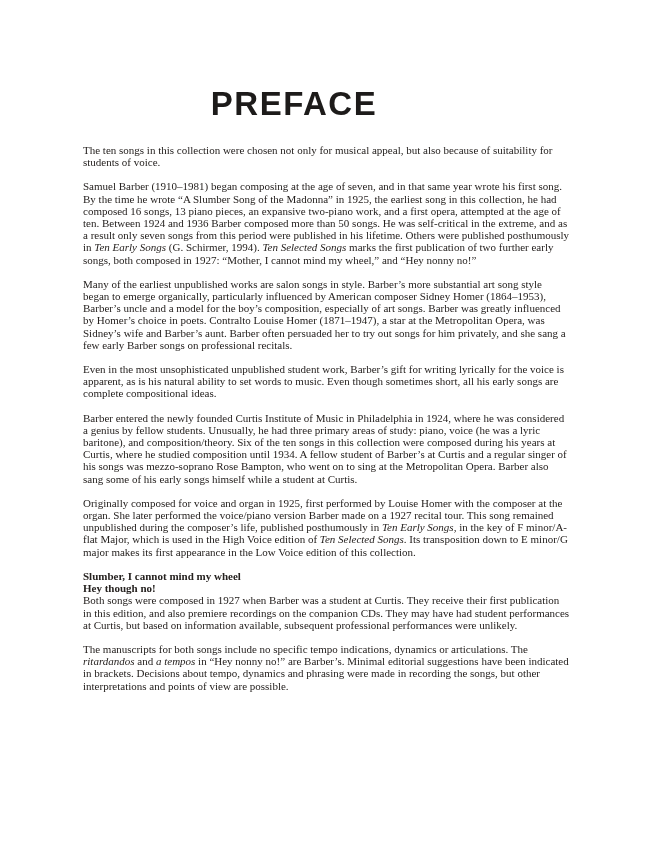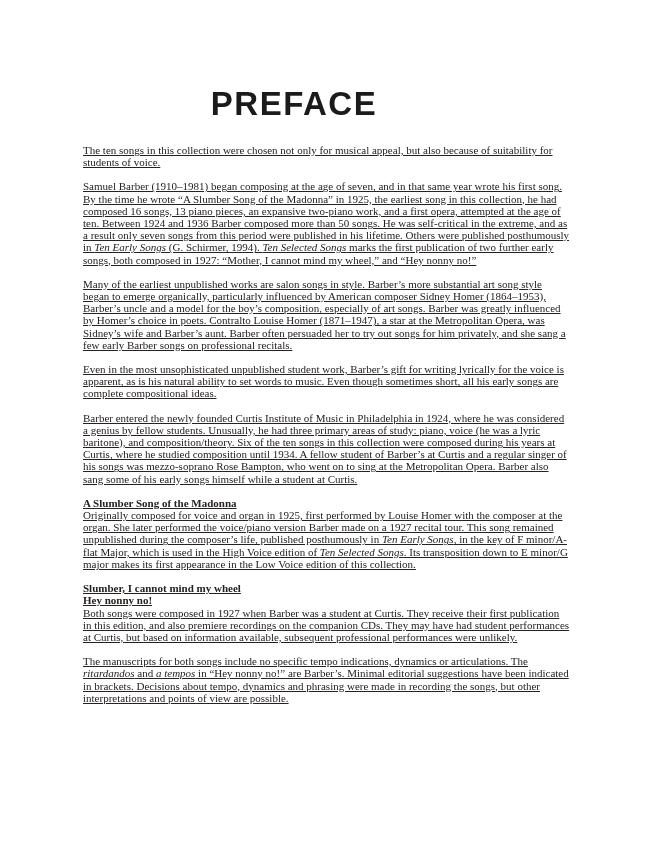--- a/index.html
+++ b/index.html
@@ -33,21 +33,20 @@
   }
   .body-text {
     width: 487px;
     margin: 24px 0 0 83px;
     font-size: 11px;
     line-height: 12.2px;
     text-align: left;
   }
   .body-text p {
     margin: 0 0 12px 0;
-    text-decoration: underline;
   }
   .body-text p.hd {
     margin: 0;
     font-weight: 700;
   }
   .i { font-style: italic; }
   .run { }
 </style>
 </head>
 <body>
@@ -60,25 +59,24 @@
     <p><span class="run">The ten songs in this collection were chosen not only for musical appeal, but also because of suitability for students of voice.</span></p>
 
     <p><span class="run">Samuel Barber (1910–1981) began composing at the age of seven, and in that same year wrote his first song. By the time he wrote “A Slumber Song of the Madonna” in 1925, the earliest song in this collection, he had composed 16 songs, 13 piano pieces, an expansive two-piano work, and a first opera, attempted at the age of ten. Between 1924 and 1936 Barber composed more than 50 songs. He was self-critical in the extreme, and as a result only seven songs from this period were published in his lifetime. Others were published posthumously in </span><span class="run i">Ten Early Songs</span><span class="run"> (G. Schirmer, 1994). </span><span class="run i">Ten Selected Songs</span><span class="run"> marks the first publication of two further early songs, both composed in 1927: “Mother, I cannot mind my wheel,” and “Hey nonny no!”</span></p>
 
     <p><span class="run">Many of the earliest unpublished works are salon songs in style. Barber’s more substantial art song style began to emerge organically, particularly influenced by American composer Sidney Homer (1864–1953), Barber’s uncle and a model for the boy’s composition, especially of art songs. Barber was greatly influenced by Homer’s choice in poets. Contralto Louise Homer (1871–1947), a star at the Metropolitan Opera, was Sidney’s wife and Barber’s aunt. Barber often persuaded her to try out songs for him privately, and she sang a few early Barber songs on professional recitals.</span></p>
 
     <p><span class="run">Even in the most unsophisticated unpublished student work, Barber’s gift for writing lyrically for the voice is apparent, as is his natural ability to set words to music. Even though sometimes short, all his early songs are complete compositional ideas.</span></p>
 
     <p><span class="run">Barber entered the newly founded Curtis Institute of Music in Philadelphia in 1924, where he was considered a genius by fellow students. Unusually, he had three primary areas of study: piano, voice (he was a lyric baritone), and composition/theory. Six of the ten songs in this collection were composed during his years at Curtis, where he studied composition until 1934. A fellow student of Barber’s at Curtis and a regular singer of his songs was mezzo-soprano Rose Bampton, who went on to sing at the Metropolitan Opera. Barber also sang some of his early songs himself while a student at Curtis.</span></p>
 
-    <p class="hd"><span class="run">A Slumber Song of the Madonna</span></p>
 
     <p><span class="run">Originally composed for voice and organ in 1925, first performed by Louise Homer with the composer at the organ. She later performed the voice/piano version Barber made on a 1927 recital tour. This song remained unpublished during the composer’s life, published posthumously in </span><span class="run i">Ten Early Songs</span><span class="run">, in the key of F minor/A-flat Major, which is used in the High Voice edition of </span><span class="run i">Ten Selected Songs</span><span class="run">. Its transposition down to E minor/G major makes its first appearance in the Low Voice edition of this collection.</span></p>
 
     <p class="hd"><span class="run">Slumber, I cannot mind my wheel</span></p>
-    <p class="hd"><span class="run">Hey nonny no!</span></p>
+    <p class="hd"><span class="run">Hey though no!</span></p>
 
     <p><span class="run">Both songs were composed in 1927 when Barber was a student at Curtis. They receive their first publication in this edition, and also premiere recordings on the companion CDs. They may have had student performances at Curtis, but based on information available, subsequent professional performances were unlikely.</span></p>
 
     <p><span class="run">The manuscripts for both songs include no specific tempo indications, dynamics or articulations. The </span><span class="run i">ritardandos</span><span class="run"> and </span><span class="run i">a tempos</span><span class="run"> in “Hey nonny no!” are Barber’s. Minimal editorial suggestions have been indicated in brackets. Decisions about tempo, dynamics and phrasing were made in recording the songs, but other interpretations and points of view are possible.</span></p>
 
   </div>
 </main>
 
 </body></html>

